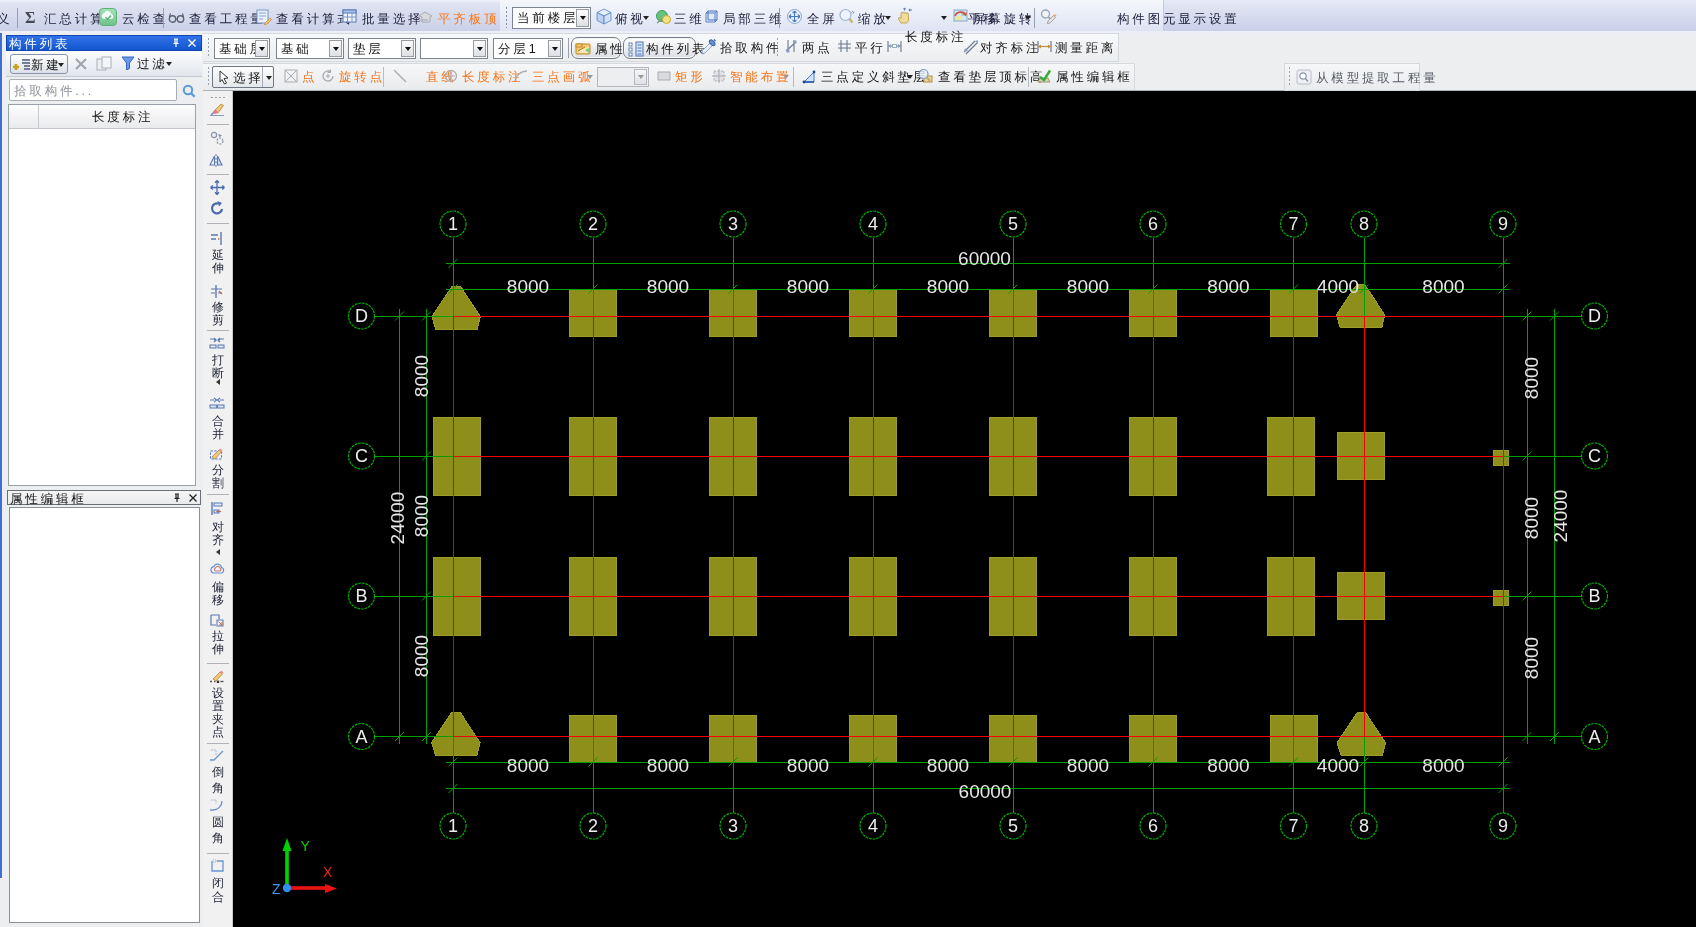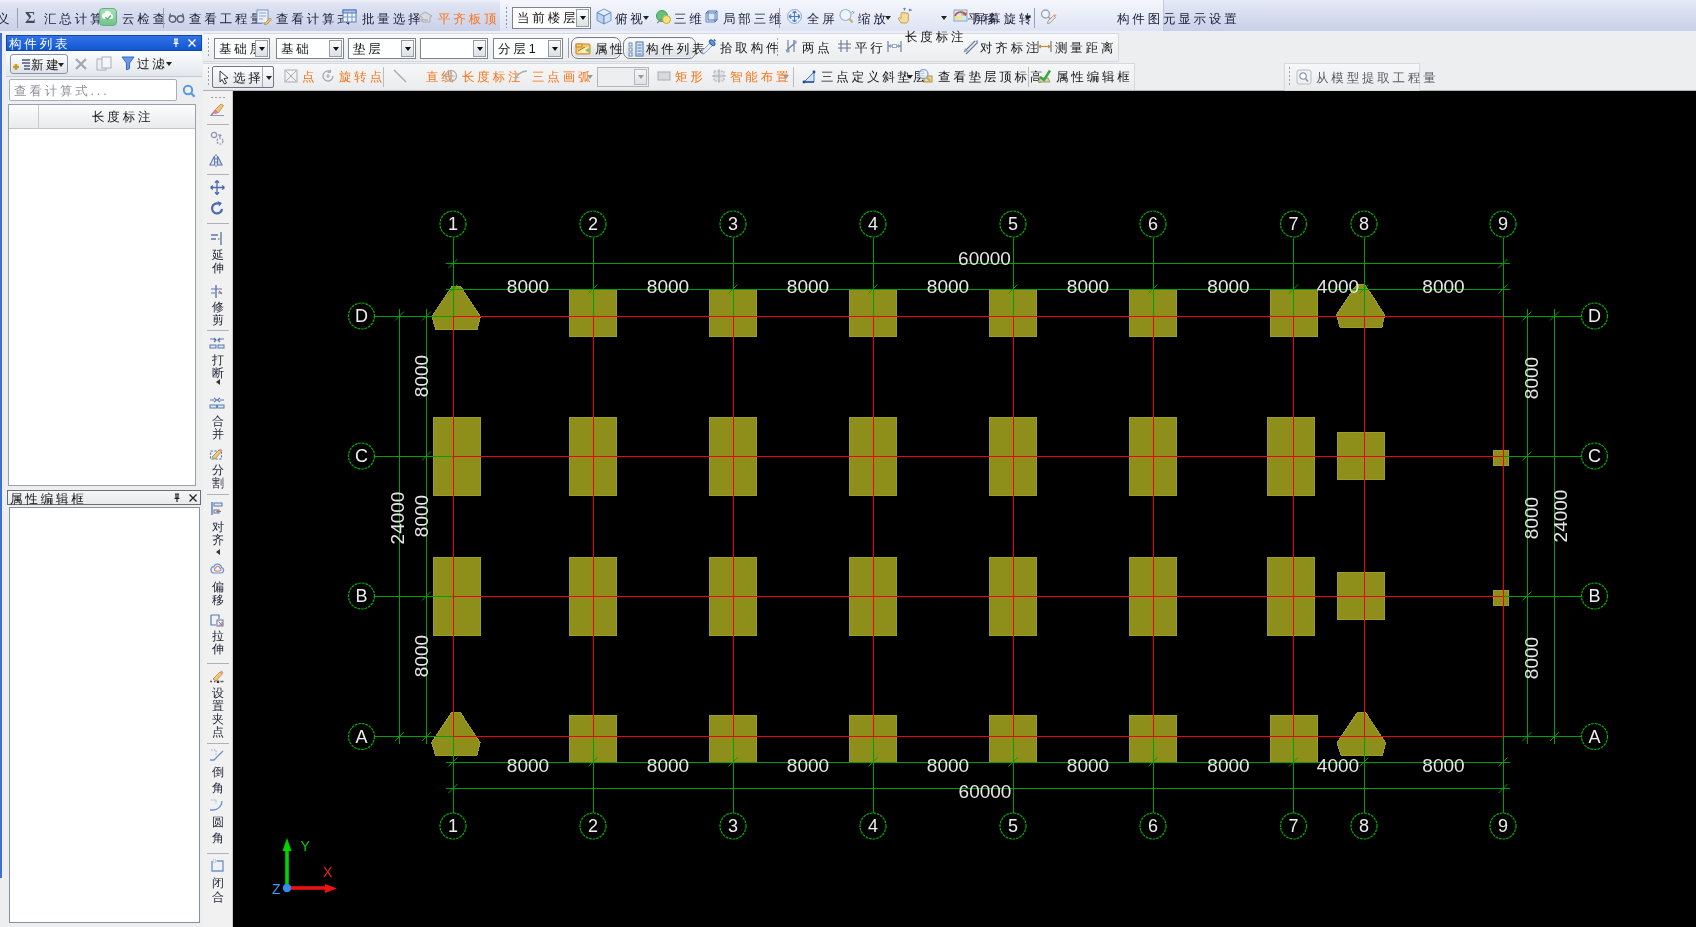--- a/index.html
+++ b/index.html
@@ -315,21 +315,21 @@
 <svg class="ab" width="18" height="16" style="left:95px;top:56px">
     <rect x="2" y="3" width="9" height="11" fill="#eceef2" stroke="#aab0ba"></rect>
     <rect x="7" y="1" width="9" height="11" fill="#f4f6f8" stroke="#aab0ba"></rect>
   </svg>
 <svg class="ab" width="14" height="14" style="left:121px;top:56px">
     <path d="M1 1h12L8.5 7v5.5l-3 1.5V7z" fill="#6a98e8" stroke="#3a68c0"></path>
   </svg>
 <div class="ab t2 cj" style="left:137px;top:57px">过滤</div>
 <div class="ab dar" style="left:166px;top:62px;border-top-color:#222"></div>
 <div class="ab" style="left:9px;top:79px;width:168px;height:22px;background:#fff;border:1px solid #a8aeb8;border-radius:2px"></div>
-<div class="ab cj" style="left:14px;top:83px;font-size:12.5px;color:#8c9098">查看计算式...</div>
+<div class="ab cj" style="left:14px;top:83px;font-size:12.5px;color:#8c9098">拾取构件...</div>
 <svg class="ab" width="15" height="15" style="left:182px;top:84px">
     <circle cx="6" cy="6" r="4.2" fill="none" stroke="#5a9ad8" stroke-width="2"></circle>
     <path d="M9.2 9.2l3.4 3.6" stroke="#5a9ad8" stroke-width="2.4"></path>
   </svg>
 <div class="ab" style="left:8px;top:104px;width:188px;height:819px;background:#fff;border:1px solid #9aa0aa"></div>
 <div class="ab" style="left:9px;top:105px;width:186px;height:24px;background:linear-gradient(#fdfdfd,#e9eaec);border-bottom:1px solid #c2c6cc"></div>
 <div class="ab" style="left:38px;top:105px;width:1px;height:24px;background:#c8ccd2"></div>
 <div class="ab t2 cj" style="left:92px;top:110px">长度标注</div>
 <div class="ab" style="left:8px;top:485px;width:188px;height:1px;background:#9aa0aa"></div>
 <div class="ab" style="left:0;top:486px;width:203px;height:441px;background:#eceef0"></div>

